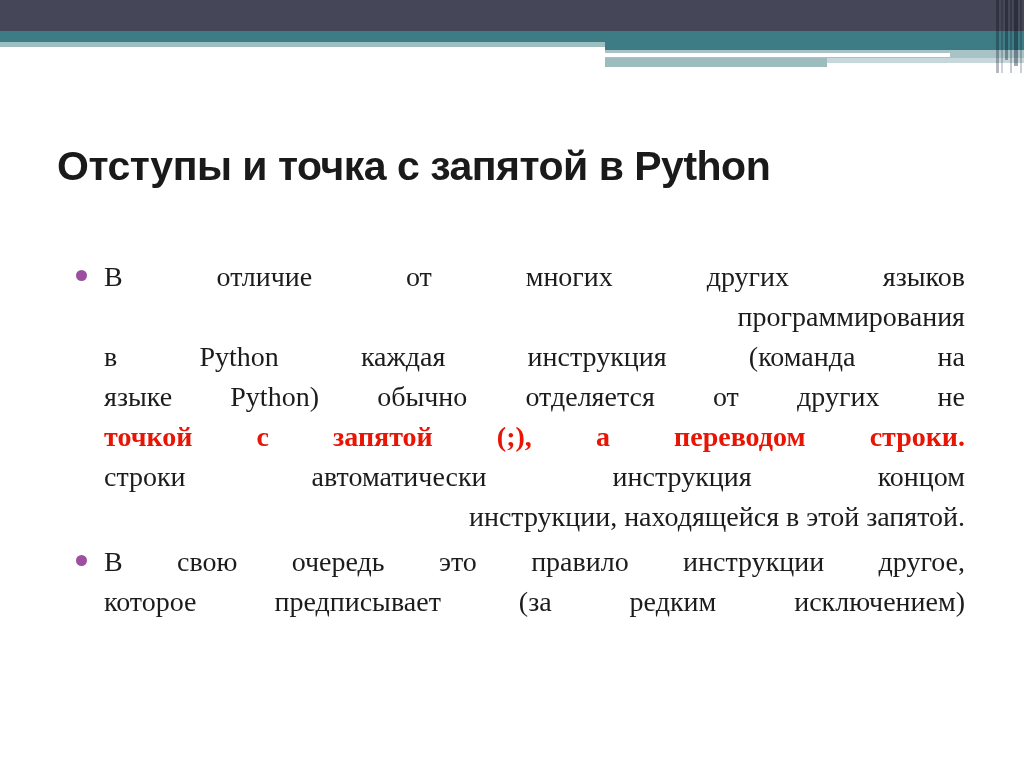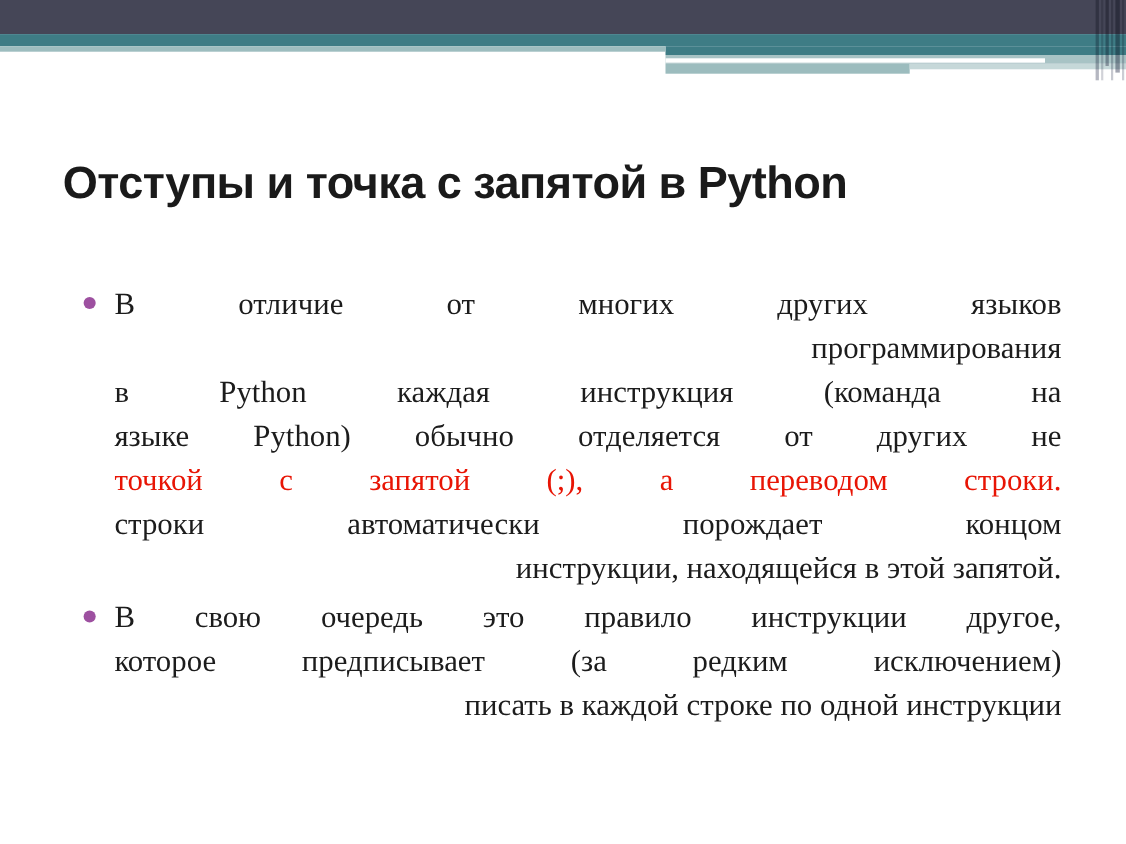--- a/index.html
+++ b/index.html
@@ -34,21 +34,21 @@
 
   
   .content{position:absolute;left:104px;top:257px;width:861px;
            font-size:28px;line-height:40px;color:#1c1c1c;}
   .bullet{position:relative;}
   .bullet + .bullet{margin-top:5px;}
   .dot{position:absolute;left:-28px;top:13px;width:11px;height:11px;
        border-radius:50%;background:#9d50a0;}
   .line{white-space:normal;text-align:right;}
   .line.justify{text-align:justify;text-align-last:justify;}
-  .line.em{color:#e81505;font-weight:normal;}
+  .line.em{color:#e81505;font-weight:bold;}
 </style>
 </head>
 <body>
 
 <div class="slide">
 
   <div class="deco bar-dark"></div>
   <div class="deco bar-teal"></div>
   <div class="deco bar-teal-right"></div>
   <div class="deco strip-light-left"></div>
@@ -68,24 +68,23 @@
   <h1 class="title">Отступы и точка с запятой в Python</h1>
 
   <div class="content" id="content">
       <div class="bullet">
         <span class="dot"></span>
         <div class="line justify">В отличие от многих других языков</div>
         <div class="line">программирования</div>
         <div class="line justify">в Python каждая инструкция (команда на</div>
         <div class="line justify">языке Python) обычно отделяется от других не</div>
         <div class="line justify em">точкой с запятой (;), а переводом строки.</div>
-        <div class="line justify">строки автоматически порождает концом</div>
+        <div class="line justify">строки автоматически инструкция концом</div>
         <div class="line">инструкции, находящейся в этой запятой.</div>
       </div>
       <div class="bullet">
         <span class="dot"></span>
         <div class="line justify">В свою очередь это правило инструкции другое,</div>
         <div class="line justify">которое предписывает (за редким исключением)</div>
-        <div class="line">писать в каждой строке по одной инструкции</div>
       </div>
     </div>
 
 </div>
 
 </body></html>

